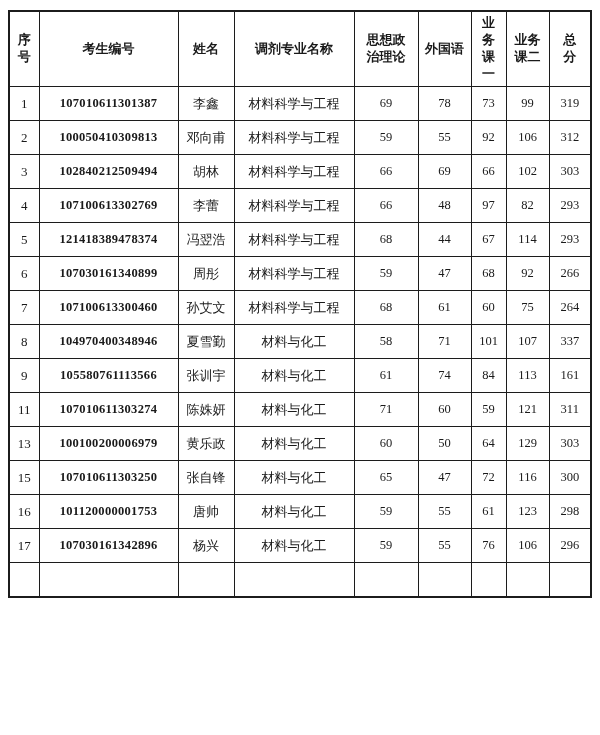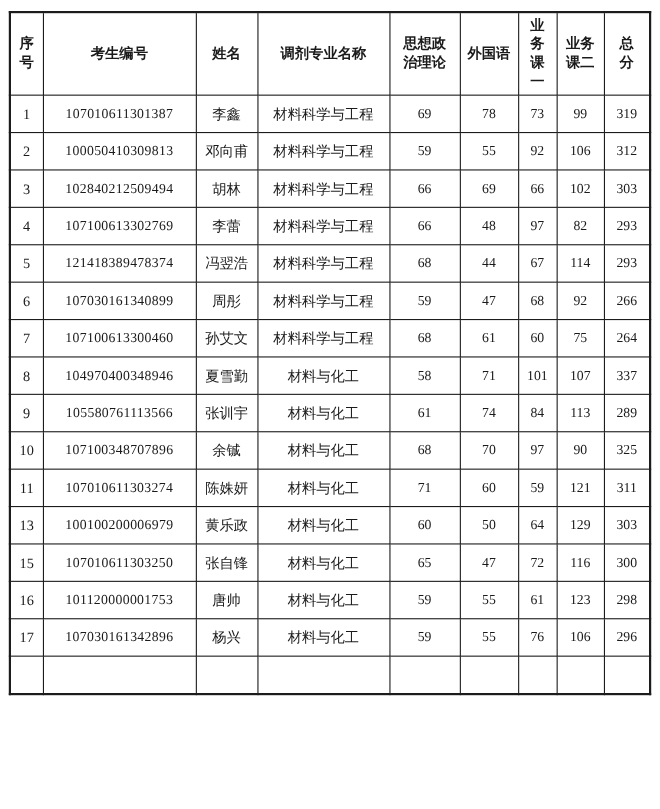--- a/index.html
+++ b/index.html
@@ -44,20 +44,21 @@
   }
   table.score-table td {
     font-family: "Liberation Serif", "DejaVu Serif", serif;
     font-size: 13px;
     height: 33px;
     white-space: nowrap;
   }
   table.score-table td.c-candidate-id {
     font-size: 12.5px;
     letter-spacing: 0.3px;
+    font-weight: bold;
   }
   table.score-table td.c-score {
     font-size: 12.5px;
   }
   tr.partial-row td {
     height: 33px;
   }
 </style>
 </head>
 <body>
@@ -186,32 +187,21 @@
         </tr>
         <tr>
           <td>9</td>
           <td class="c-candidate-id">105580761113566</td>
           <td>张训宇</td>
           <td>材料与化工</td>
           <td class="c-score">61</td>
           <td class="c-score">74</td>
           <td class="c-score">84</td>
           <td class="c-score">113</td>
-          <td class="c-score">289</td>
-        </tr>
-        <tr>
-          <td>10</td>
-          <td class="c-candidate-id">107100348707896</td>
-          <td>余铖</td>
-          <td>材料与化工</td>
-          <td class="c-score">68</td>
-          <td class="c-score">70</td>
-          <td class="c-score">97</td>
-          <td class="c-score">90</td>
-          <td class="c-score">325</td>
+          <td class="c-score">161</td>
         </tr>
         <tr>
           <td>11</td>
           <td class="c-candidate-id">107010611303274</td>
           <td>陈姝妍</td>
           <td>材料与化工</td>
           <td class="c-score">71</td>
           <td class="c-score">60</td>
           <td class="c-score">59</td>
           <td class="c-score">121</td>

